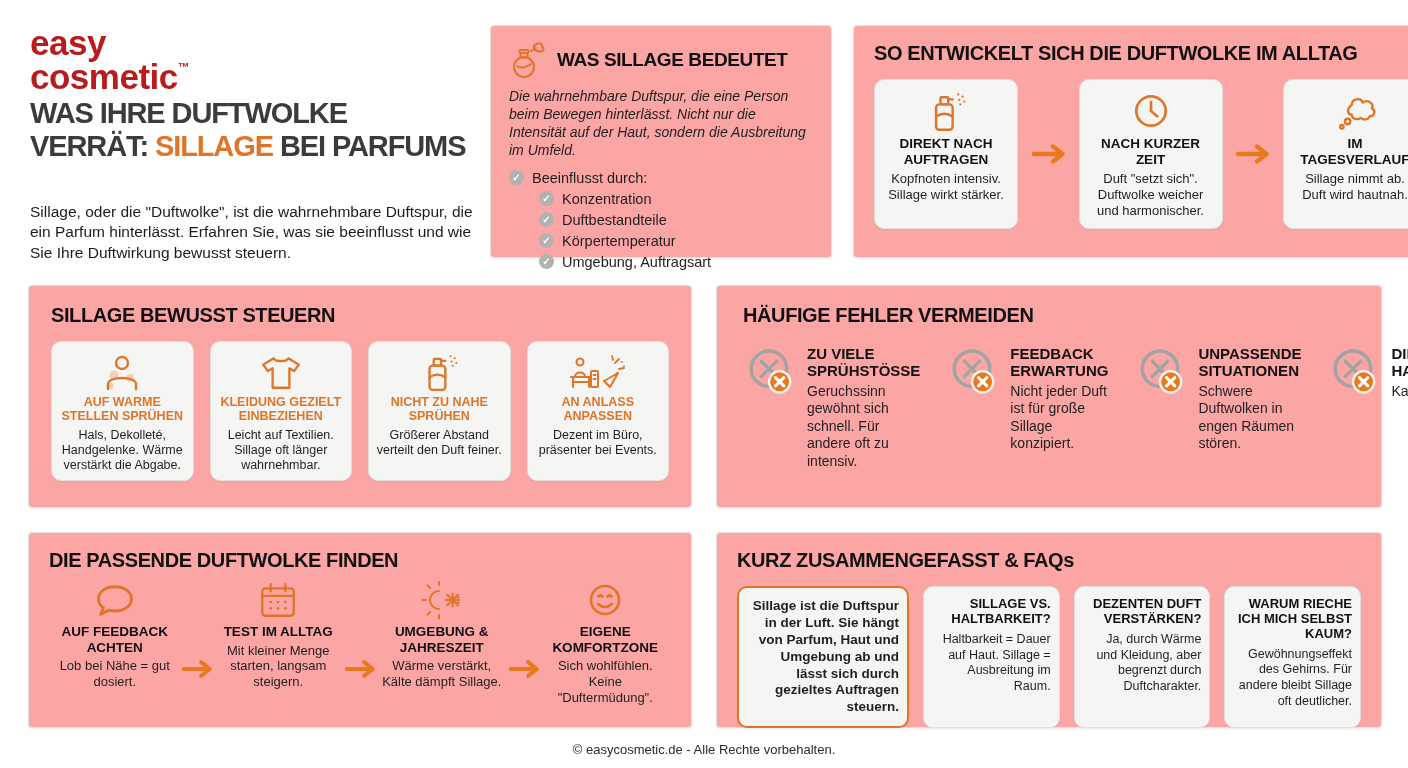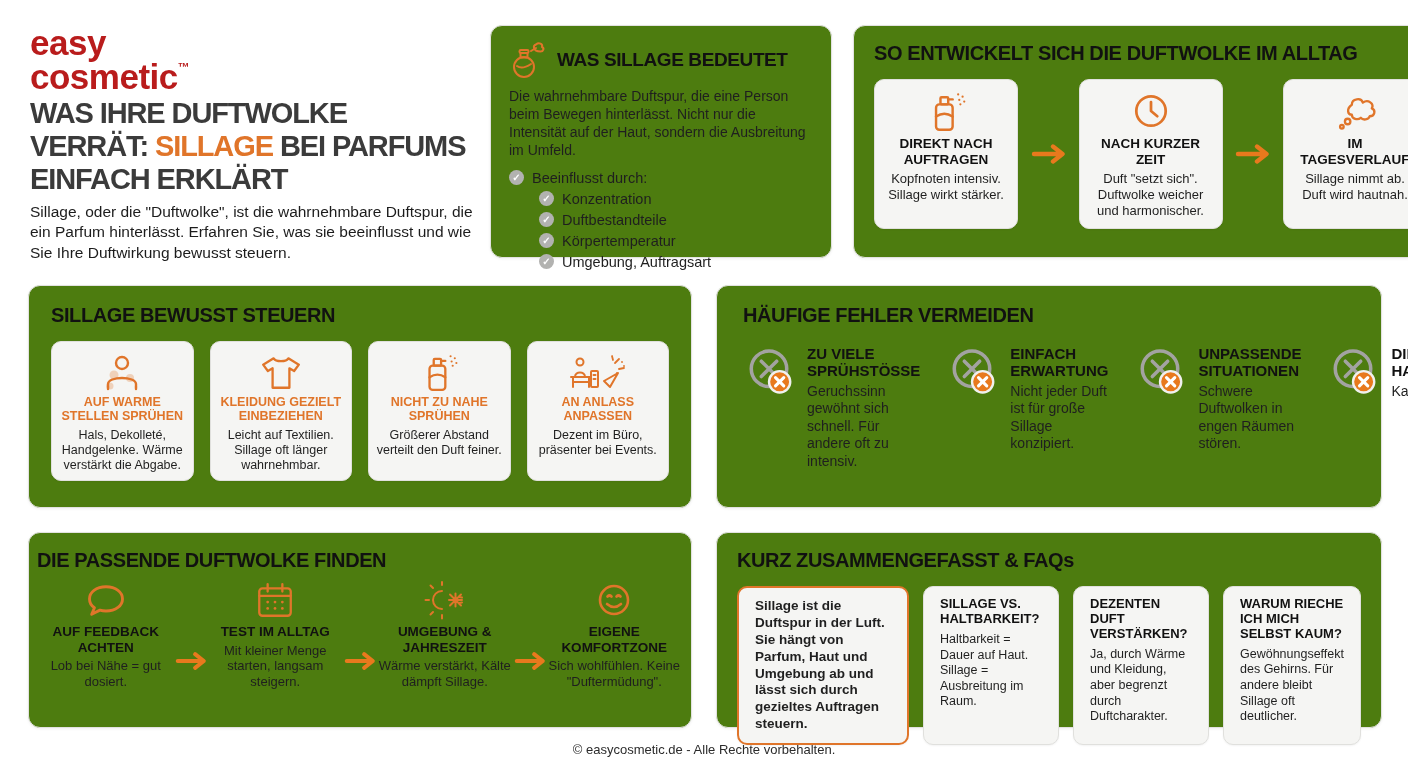--- a/index.html
+++ b/index.html
@@ -15,38 +15,38 @@
 
   
   .logo { left:30px; top:26px; line-height:0.98; color:#b91c1c; font-weight:bold; font-size:35px; letter-spacing:-0.5px; }
   .logo .tm { font-size:12px; vertical-align:top; position:relative; top:2px; font-weight:bold; }
   .headline { left:30px; top:97px; width:455px; font-weight:bold; font-size:29px; line-height:1.13; letter-spacing:-1.1px; color:#3b3b3b; }
   .headline .hl { color:#e0752a; }
   .intro { left:30px; top:202px; width:455px; font-size:15.5px; line-height:1.32; color:#1c1c1c; }
 
   
   .card {
-    background:#4d7c0f;
+    background:#fca5a5;
     border:1px solid #e2e2e0;
-    border-radius:12px;
+    border-radius:4px;
     box-shadow:0 1px 3px rgba(0,0,0,0.06);
   }
   .card h2 { font-size:20px; font-weight:bold; color:#111; letter-spacing:-0.4px; }
   .subcard {
     background:#f5f5f3;
     border:1px solid #e0e0dd;
     border-radius:10px;
     box-shadow:0 1px 2px rgba(0,0,0,0.05);
   }
 
   
   #meaning { left:490px; top:25px; width:342px; height:233px; padding:14px 18px; }
   #meaning .head { display:flex; align-items:center; gap:8px; }
   #meaning .head h2 { font-size:19px; }
-  #meaning .body { margin-top:8px; font-size:14px; line-height:1.28; font-weight:500; }
+  #meaning .body { margin-top:8px; font-size:14px; line-height:1.28; font-weight:500;font-style:italic; }
   .check-row { display:flex; align-items:center; gap:8px; margin-top:5px; font-size:14.5px; font-weight:500; }
   .check-row.indent { margin-left:30px; }
   .check-dot {
     width:15px; height:15px; border-radius:50%;
     background:#b2b2b0; color:#fff; flex:none;
     display:flex; align-items:center; justify-content:center;
     font-size:10px; font-weight:bold;
   }
 
   
@@ -66,31 +66,31 @@
   .cstep .bd { font-size:12.5px; line-height:1.2; margin-top:4px; font-weight:500; }
 
   
   #mistakes { left:716px; top:285px; width:666px; height:223px; padding:18px 26px; }
   #mistakes .grid { display:grid; grid-template-columns:1fr 1fr 1fr 1fr; column-gap:26px; row-gap:26px; margin-top:18px; }
   .mitem { display:flex; gap:12px; align-items:flex-start; }
   .mitem .txt .ttl { font-size:15px; font-weight:bold; color:#111; line-height:1.15; }
   .mitem .txt .bd { font-size:14px; line-height:1.25; margin-top:3px; font-weight:500; }
 
   
-  #finder { left:28px; top:532px; width:664px; height:196px; padding:16px 8px; }
+  #finder { left:28px; top:532px; width:664px; height:196px; padding:16px 20px; }
   #finder .steps { display:flex; align-items:flex-start; justify-content:space-between; margin-top:8px; }
   .fstep { width:138px; text-align:center; display:flex; flex-direction:column; align-items:center; }
   .fstep .ttl { font-size:13.5px; font-weight:bold; color:#111; line-height:1.15; margin-top:4px; }
   .fstep .bd { font-size:13px; line-height:1.22; margin-top:3px; font-weight:500; }
   #finder .flow-arrow { margin-top:52px; }
 
   
   #faq { left:716px; top:532px; width:666px; height:196px; padding:16px 20px; }
   #faq .row { display:flex; gap:14px; margin-top:14px; align-items:stretch; }
-  .faqcard { padding:10px 16px; text-align:left; display:flex; flex-direction:column; justify-content:flex-start; }
+  .faqcard { padding:10px 8px; text-align:right; display:flex; flex-direction:column; justify-content:flex-start; }
   .faqcard.summary { width:172px; border:2px solid #e0752a; font-size:13.5px; font-weight:bold; line-height:1.25; justify-content:center; }
   .faqcard.q { flex:1; }
   .faqcard .ttl { font-size:13px; font-weight:bold; color:#111; line-height:1.15; }
   .faqcard .bd { font-size:12.5px; line-height:1.25; margin-top:5px; font-weight:500; }
 
   
   #footer { left:0; top:742px; width:100%; text-align:center; font-size:13px; color:#2b2b2b; }
 
   .icon svg { display:block; }
 </style>
@@ -199,21 +199,20 @@
 </svg>
 
 <div class="abs logo">
   <div>easy</div>
   <div><span>cosmetic</span><span class="tm">™</span></div>
 </div>
 
 <h1 class="abs headline">
   <div><span>WAS IHRE DUFTWOLKE</span><span class="hl"></span><span></span></div>
   <div><span>VERRÄT: </span><span class="hl">SILLAGE</span><span> BEI PARFUMS</span></div>
-  <div><span>EINFACH ERKLÄRT</span><span class="hl"></span><span></span></div>
 </h1>
 
 <p class="abs intro">Sillage, oder die "Duftwolke", ist die wahrnehmbare Duftspur, die ein Parfum hinterlässt. Erfahren Sie, was sie beeinflusst und wie Sie Ihre Duftwirkung bewusst steuern.</p>
 
 <section class="abs card" id="meaning">
   <div class="head">
     <span class="icon">
         <svg width="40" height="40" viewBox="0 0 40 40">
           <use href="#i-atomizer"></use>
         </svg>
@@ -342,21 +341,21 @@
         <div class="bd">Geruchssinn gewöhnt sich schnell. Für andere oft zu intensiv.</div>
       </div>
     </div>
     <div class="mitem">
       <span class="icon">
           <svg width="52" height="50" viewBox="0 0 44 42">
             <use href="#i-error"></use>
           </svg>
         </span>
       <div class="txt">
-        <div class="ttl">EINFACH ERWARTUNG</div>
+        <div class="ttl">FEEDBACK ERWARTUNG</div>
         <div class="bd">Nicht jeder Duft ist für große Sillage konzipiert.</div>
       </div>
     </div>
     <div class="mitem">
       <span class="icon">
           <svg width="52" height="50" viewBox="0 0 44 42">
             <use href="#i-error"></use>
           </svg>
         </span>
       <div class="txt">

